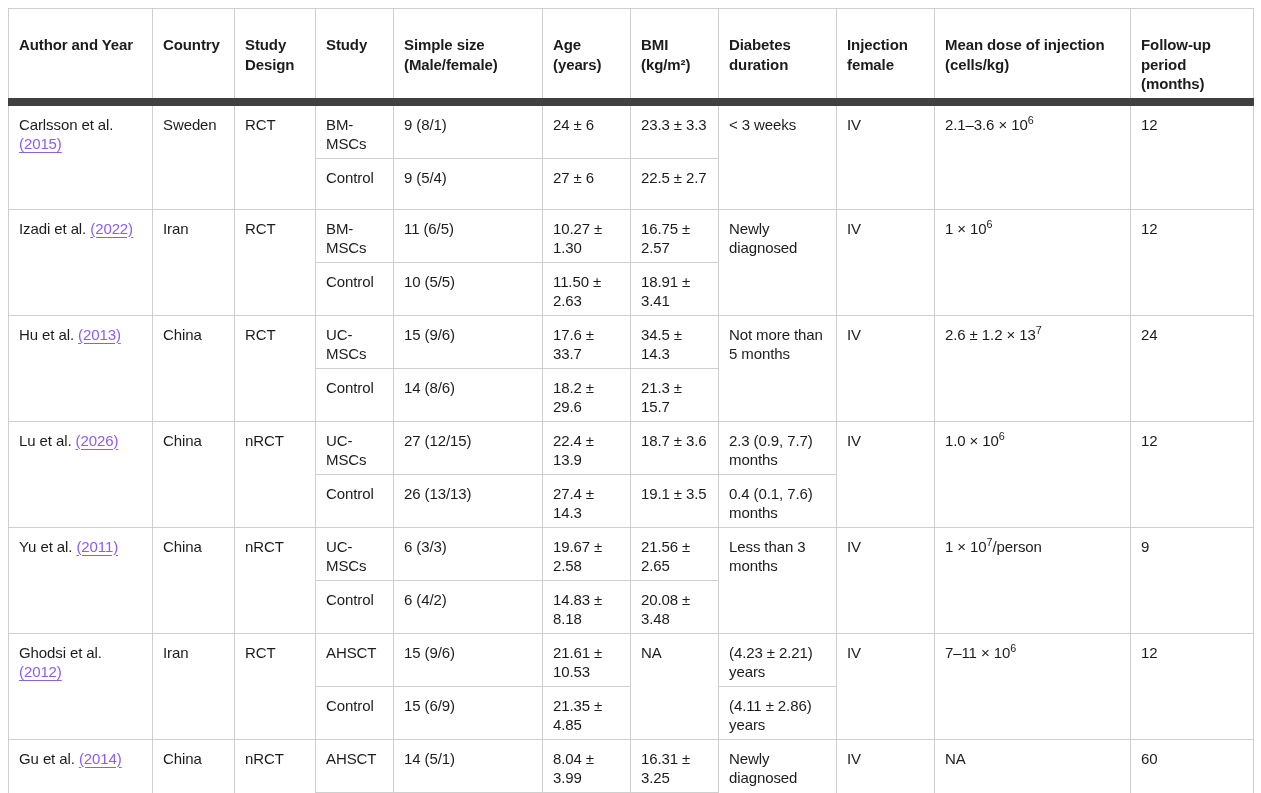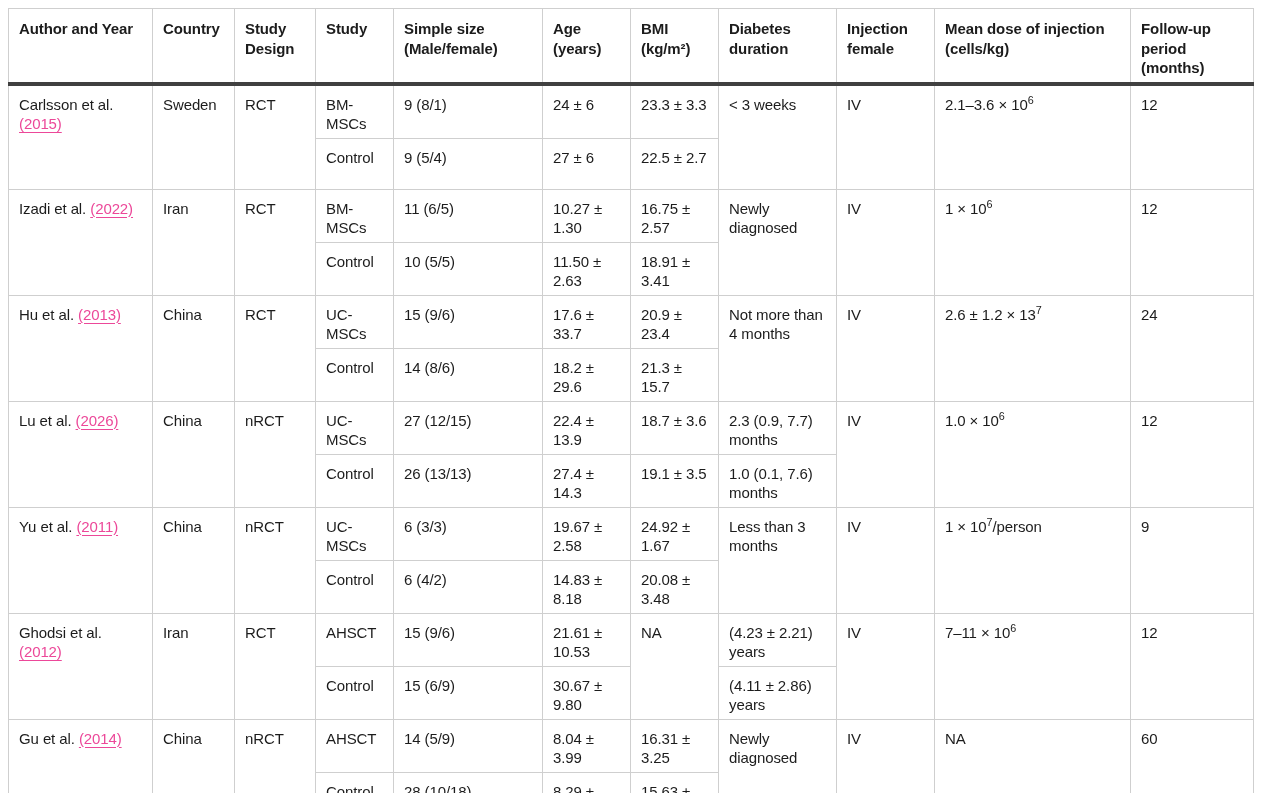--- a/index.html
+++ b/index.html
@@ -24,27 +24,27 @@
     border: 1px solid #cfcfcf;
     vertical-align: top;
     text-align: left;
     padding: 9px 8px 4px 10px;
     overflow: hidden;
     font-weight: normal;
     letter-spacing: -0.1px;
   }
   .study-table thead th {
     font-weight: bold;
-    border-bottom: 4px solid #404040;
+    border-bottom: 8px solid #404040;
     height: 52px;
-    padding-top: 10px;
+    padding-top: 26px;
   }
   .study-table tbody tr { height: 51px; }
   a.year-link {
-    color: #ec4899;
+    color: #8b5cf6;
     text-decoration: underline;
     text-underline-offset: 3px;
     text-decoration-thickness: 1px;
     cursor: pointer;
   }
   sup { font-size: 0.72em; line-height: 0; }
 </style>
 </head>
 <body>
 
@@ -123,22 +123,22 @@
     </tr>
 
     <tr>
       <td rowspan="2"><span>Hu et al.</span>
         <a class="year-link">(2013)</a></td>
       <td rowspan="2">China</td>
       <td rowspan="2">RCT</td>
       <td>UC-MSCs</td>
       <td>15 (9/6)</td>
       <td>17.6 ± 33.7</td>
-      <td>20.9 ± 23.4</td>
-      <td rowspan="2">Not more than 4 months</td>
+      <td>34.5 ± 14.3</td>
+      <td rowspan="2">Not more than 5 months</td>
       <td rowspan="2">IV</td>
       <td rowspan="2"><span>2.6 ± 1.2 × 13</span><sup>7</sup><span></span></td>
       <td rowspan="2">24</td>
     </tr>
     <tr>
       <td>Control</td>
       <td>14 (8/6)</td>
       <td>18.2 ± 29.6</td>
       <td>21.3 ± 15.7</td>
     </tr>
@@ -155,32 +155,32 @@
       <td>2.3 (0.9, 7.7) months</td>
       <td rowspan="2">IV</td>
       <td rowspan="2"><span>1.0 × 10</span><sup>6</sup><span></span></td>
       <td rowspan="2">12</td>
     </tr>
     <tr>
       <td>Control</td>
       <td>26 (13/13)</td>
       <td>27.4 ± 14.3</td>
       <td>19.1 ± 3.5</td>
-      <td>1.0 (0.1, 7.6) months</td>
+      <td>0.4 (0.1, 7.6) months</td>
     </tr>
 
     <tr>
       <td rowspan="2"><span>Yu et al.</span>
         <a class="year-link">(2011)</a></td>
       <td rowspan="2">China</td>
       <td rowspan="2">nRCT</td>
       <td>UC-MSCs</td>
       <td>6 (3/3)</td>
       <td>19.67 ± 2.58</td>
-      <td>24.92 ± 1.67</td>
+      <td>21.56 ± 2.65</td>
       <td rowspan="2">Less than 3 months</td>
       <td rowspan="2">IV</td>
       <td rowspan="2"><span>1 × 10</span><sup>7</sup><span>/person</span></td>
       <td rowspan="2">9</td>
     </tr>
     <tr>
       <td>Control</td>
       <td>6 (4/2)</td>
       <td>14.83 ± 8.18</td>
       <td>20.08 ± 3.48</td>
@@ -196,31 +196,31 @@
       <td>21.61 ± 10.53</td>
       <td rowspan="2">NA</td>
       <td>(4.23 ± 2.21) years</td>
       <td rowspan="2">IV</td>
       <td rowspan="2"><span>7–11 × 10</span><sup>6</sup><span></span></td>
       <td rowspan="2">12</td>
     </tr>
     <tr>
       <td>Control</td>
       <td>15 (6/9)</td>
-      <td>30.67 ± 9.80</td>
+      <td>21.35 ± 4.85</td>
       <td>(4.11 ± 2.86) years</td>
     </tr>
 
     <tr>
       <td rowspan="2"><span>Gu et al.</span>
         <a class="year-link">(2014)</a></td>
       <td rowspan="2">China</td>
       <td rowspan="2">nRCT</td>
       <td>AHSCT</td>
-      <td>14 (5/9)</td>
+      <td>14 (5/1)</td>
       <td>8.04 ± 3.99</td>
       <td>16.31 ± 3.25</td>
       <td rowspan="2">Newly diagnosed</td>
       <td rowspan="2">IV</td>
       <td rowspan="2"><span>NA</span><sup></sup><span></span></td>
       <td rowspan="2">60</td>
     </tr>
     <tr>
       <td>Control</td>
       <td>28 (10/18)</td>

